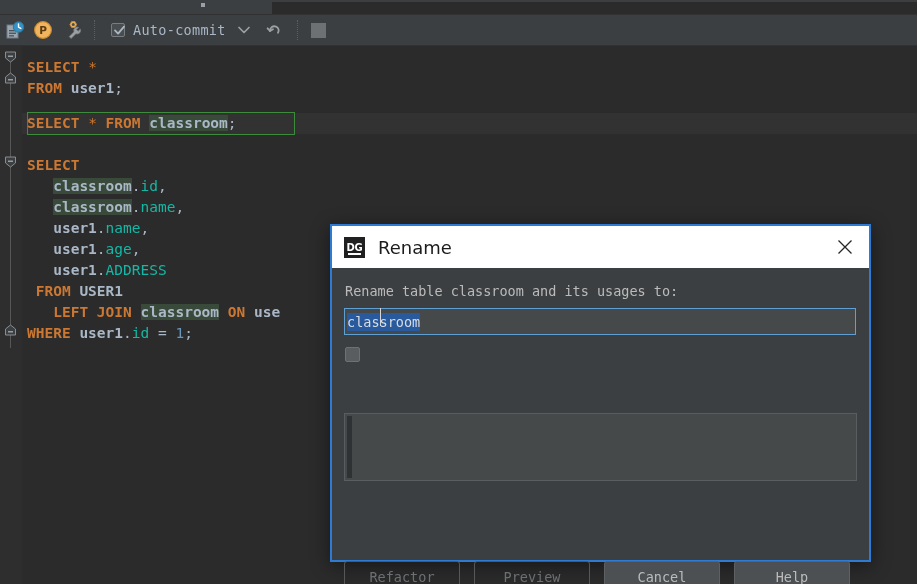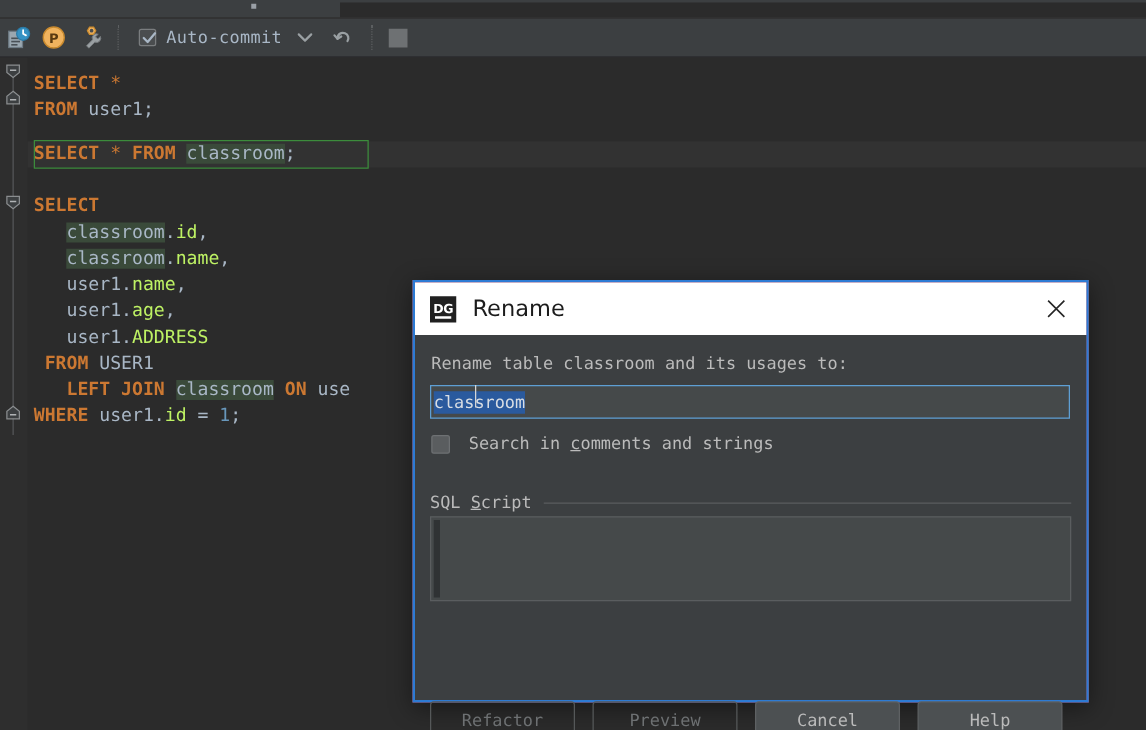--- a/index.html
+++ b/index.html
@@ -131,22 +131,22 @@
     font-family: "DejaVu Sans Mono", monospace;
     font-size: 14.5px;
     line-height: 21px;
     white-space: pre;
     color: #a9b7c6;
   }
   .ln { position: absolute; left: 0; height: 21px; display: block; }
 
   .kw      { color: #cc7832; font-weight: bold; }
   .star    { color: #cc7832; }
-  .ident   { color: #a9b7c6; }
-  .field   { color: #bef264; }
+  .ident   { color: #a9b7c6; font-weight: bold; }
+  .field   { color: #14b8a6; }
   .num     { color: #6897bb; }
   .punc    { color: #a9b7c6; }
   .tblhl   { background: #3a4a3a; }
 
   .stmt-band {
     position: absolute;
     left: 0;
     width: 895px;
     background: #323232;
   }
@@ -452,27 +452,22 @@
 
       <div class="dlg-prompt">Rename table classroom and its usages to:</div>
 
       <div class="rename-input">
         <span class="sel-text">classroom</span>
         <span class="caret"></span>
       </div>
 
       <div class="chk-row">
         <div class="chk-box"></div>
-        <div class="chk-label"><span>Search in </span><span class="mn">c</span><span>omments and strings</span></div>
-      </div>
-
-      <div class="sqlscript-hdr">
-        <div class="sqlscript-lbl"><span>SQL </span><span class="mn">S</span><span>cript</span></div>
-        <div class="sqlscript-rule"></div>
-      </div>
+      </div>
+
 
       <div class="sql-area">
         <div class="sql-area-caret"></div>
       </div>
 
       <div class="btn-row" id="dialog-buttons">
           <div class="btn btn-disabled">Refactor</div>
           <div class="btn btn-disabled">Preview</div>
           <div class="btn btn-normal">Cancel</div>
           <div class="btn btn-normal">Help</div>

